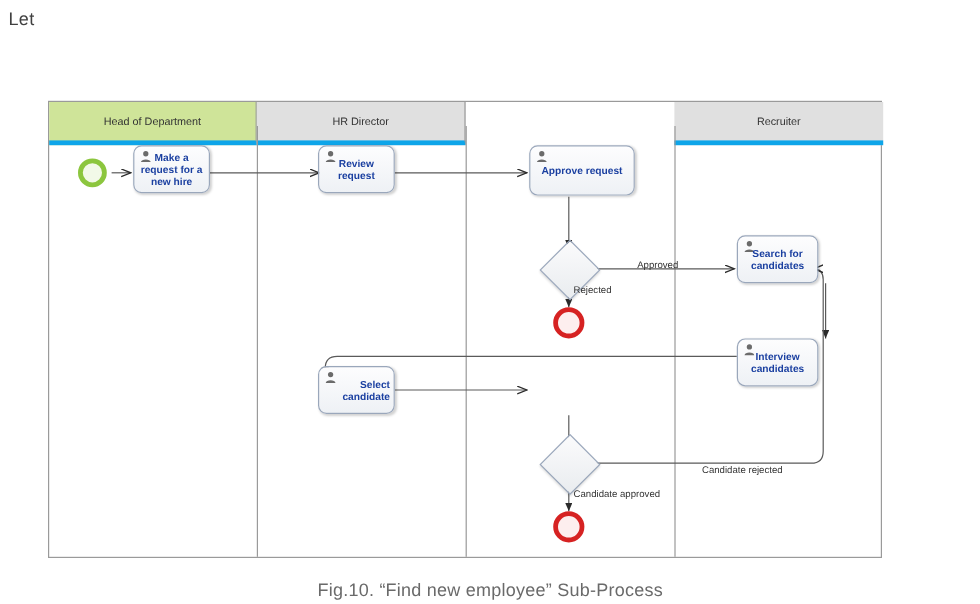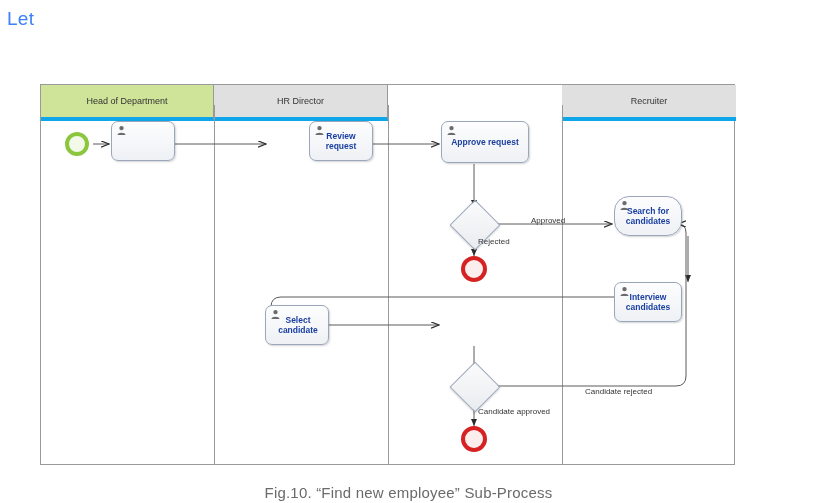--- a/index.html
+++ b/index.html
@@ -3,21 +3,21 @@
 <meta charset="utf-8">
 <style>
   html,body{margin:0;padding:0;}
   body{
     width:817px;height:503px;background:#ffffff;
     font-family:"Liberation Sans",sans-serif;
     position:relative;overflow:hidden;
   }
   #top-text{
     position:absolute;left:7px;top:8px;
-    font-size:19px;color:#3b82f6;letter-spacing:.3px;
+    font-size:15px;color:#404040;letter-spacing:.3px;
   }
   #caption{
     position:absolute;left:0;top:484px;width:817px;
     text-align:center;font-size:15px;color:#6a6a6a;letter-spacing:.2px;
   }
   #pool{
     position:absolute;left:40px;top:84px;
     width:695px;height:381px;
     border:1px solid #9a9a9a;background:#fff;box-sizing:border-box;
   }
@@ -40,21 +40,21 @@
     border:1px solid #9aa7bb;border-radius:7px;
     background:linear-gradient(#fdfdfe,#eef1f5);
     box-shadow:1px 1px 2px rgba(0,0,0,.18);
   }
   .task .lbl{
     position:absolute;left:0;right:0;top:50%;
     transform:translateY(-50%);
     text-align:center;font-size:8.5px;line-height:10px;
     font-weight:bold;color:#1a3fa0;padding:0 3px;
   }
-  .task.lalign .lbl{text-align:center;padding-left:5px;}
+  .task.lalign .lbl{text-align:right;padding-left:5px;}
   .user-icon{position:absolute;left:4px;top:3px;width:11px;height:11px;}
   .event{
     position:absolute;border-radius:50%;box-sizing:border-box;
   }
   .event.start{border:4px solid #8cc63e;background:#f2f9e8;}
   .event.end{border:4px solid #d62222;background:#fdeeee;}
   .gw{
     position:absolute;width:34px;height:34px;
     background:linear-gradient(135deg,#fbfbfc,#e9ecef);
     border:1px solid #9aa7bb;
@@ -112,43 +112,44 @@
     <path class="fl" d="M450,301 L635,301 Q645,301 645,291 L645,148 Q645,139 637,139" marker-end="url(#ah)"></path>
   </svg>
 
   <div class="event start" style="left:24px;top:47px;width:24px;height:24px;"></div>
 
   <div class="task" style="left:70px;top:36px;width:64px;height:40px;">
     <svg class="user-icon" viewBox="0 0 12 12">
       <circle cx="6" cy="3.4" r="2.4" fill="#6b6b6b"></circle>
       <path d="M1.6 11 C1.6 7.7 10.4 7.7 10.4 11 Z" fill="#6b6b6b"></path>
     </svg>
+    <div class="lbl">Make a request for a new hire</div>
   </div>
 
-  <div class="task" style="left:224px;top:36px;width:64px;height:40px;margin-left:44px;">
+  <div class="task" style="left:224px;top:36px;width:64px;height:40px;">
     <svg class="user-icon" viewBox="0 0 12 12">
       <circle cx="6" cy="3.4" r="2.4" fill="#6b6b6b"></circle>
       <path d="M1.6 11 C1.6 7.7 10.4 7.7 10.4 11 Z" fill="#6b6b6b"></path>
     </svg>
     <div class="lbl">Review request</div>
   </div>
 
   <div class="task" style="left:400px;top:36px;width:88px;height:42px;">
     <svg class="user-icon" viewBox="0 0 12 12">
       <circle cx="6" cy="3.4" r="2.4" fill="#6b6b6b"></circle>
       <path d="M1.6 11 C1.6 7.7 10.4 7.7 10.4 11 Z" fill="#6b6b6b"></path>
     </svg>
     <div class="lbl">Approve request</div>
   </div>
 
   <div class="gw" style="left:416px;top:122px;"></div>
 
   <div class="event end" style="left:420px;top:171px;width:26px;height:26px;"></div>
 
-  <div class="task" style="left:573px;top:111px;width:68px;height:40px;border-radius:15px;">
+  <div class="task" style="left:573px;top:111px;width:68px;height:40px;">
     <svg class="user-icon" viewBox="0 0 12 12">
       <circle cx="6" cy="3.4" r="2.4" fill="#6b6b6b"></circle>
       <path d="M1.6 11 C1.6 7.7 10.4 7.7 10.4 11 Z" fill="#6b6b6b"></path>
     </svg>
     <div class="lbl">Search for candidates</div>
   </div>
 
   <div class="task" style="left:573px;top:197px;width:68px;height:40px;">
     <svg class="user-icon" viewBox="0 0 12 12">
       <circle cx="6" cy="3.4" r="2.4" fill="#6b6b6b"></circle>

